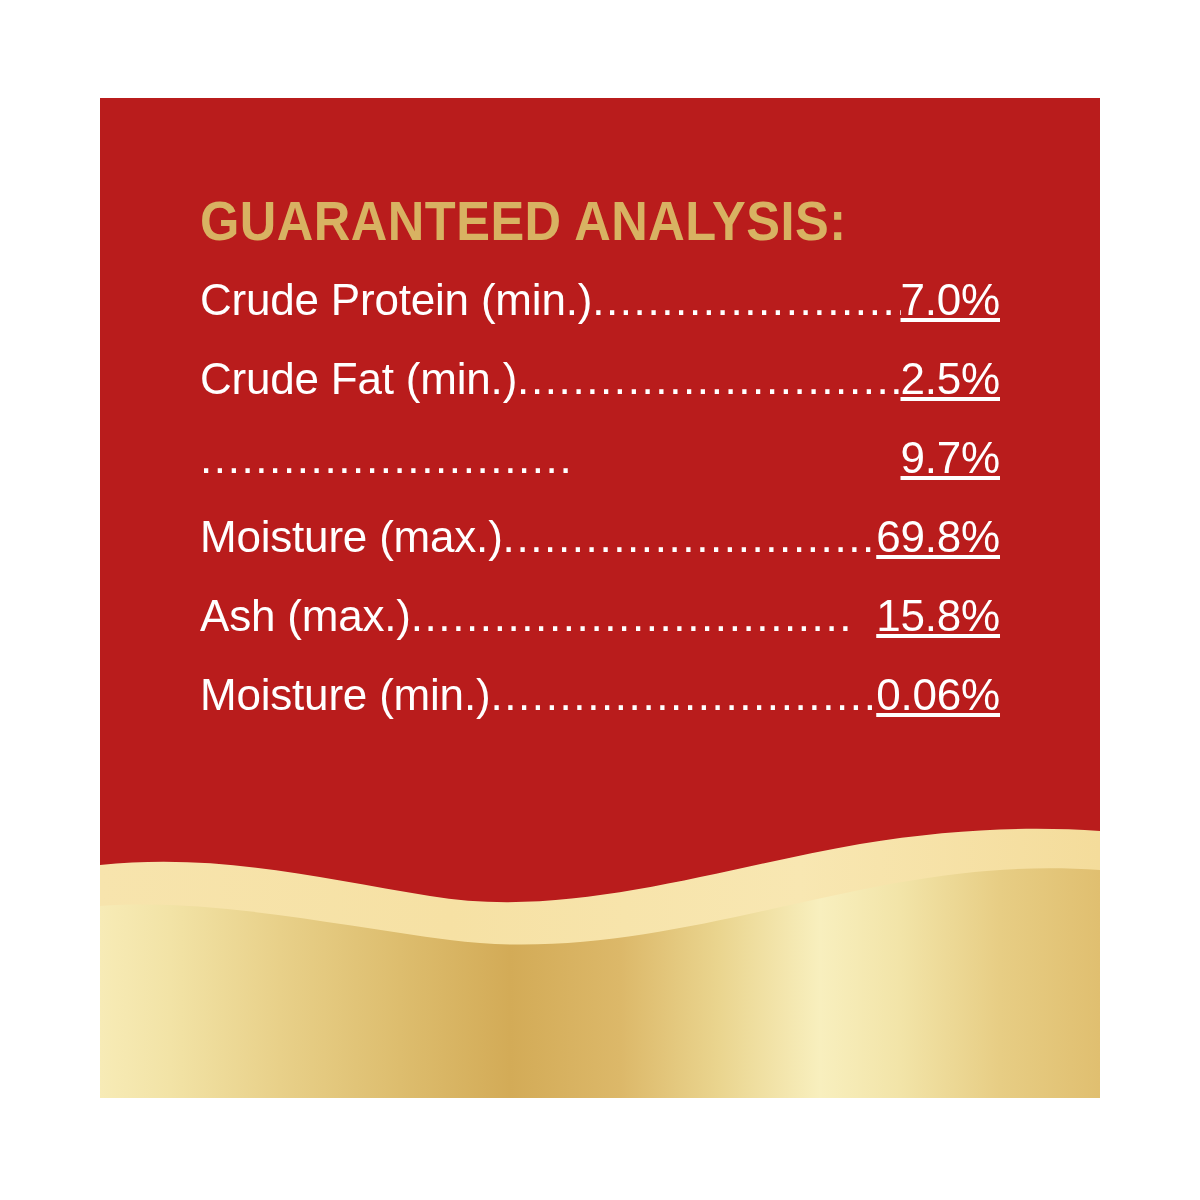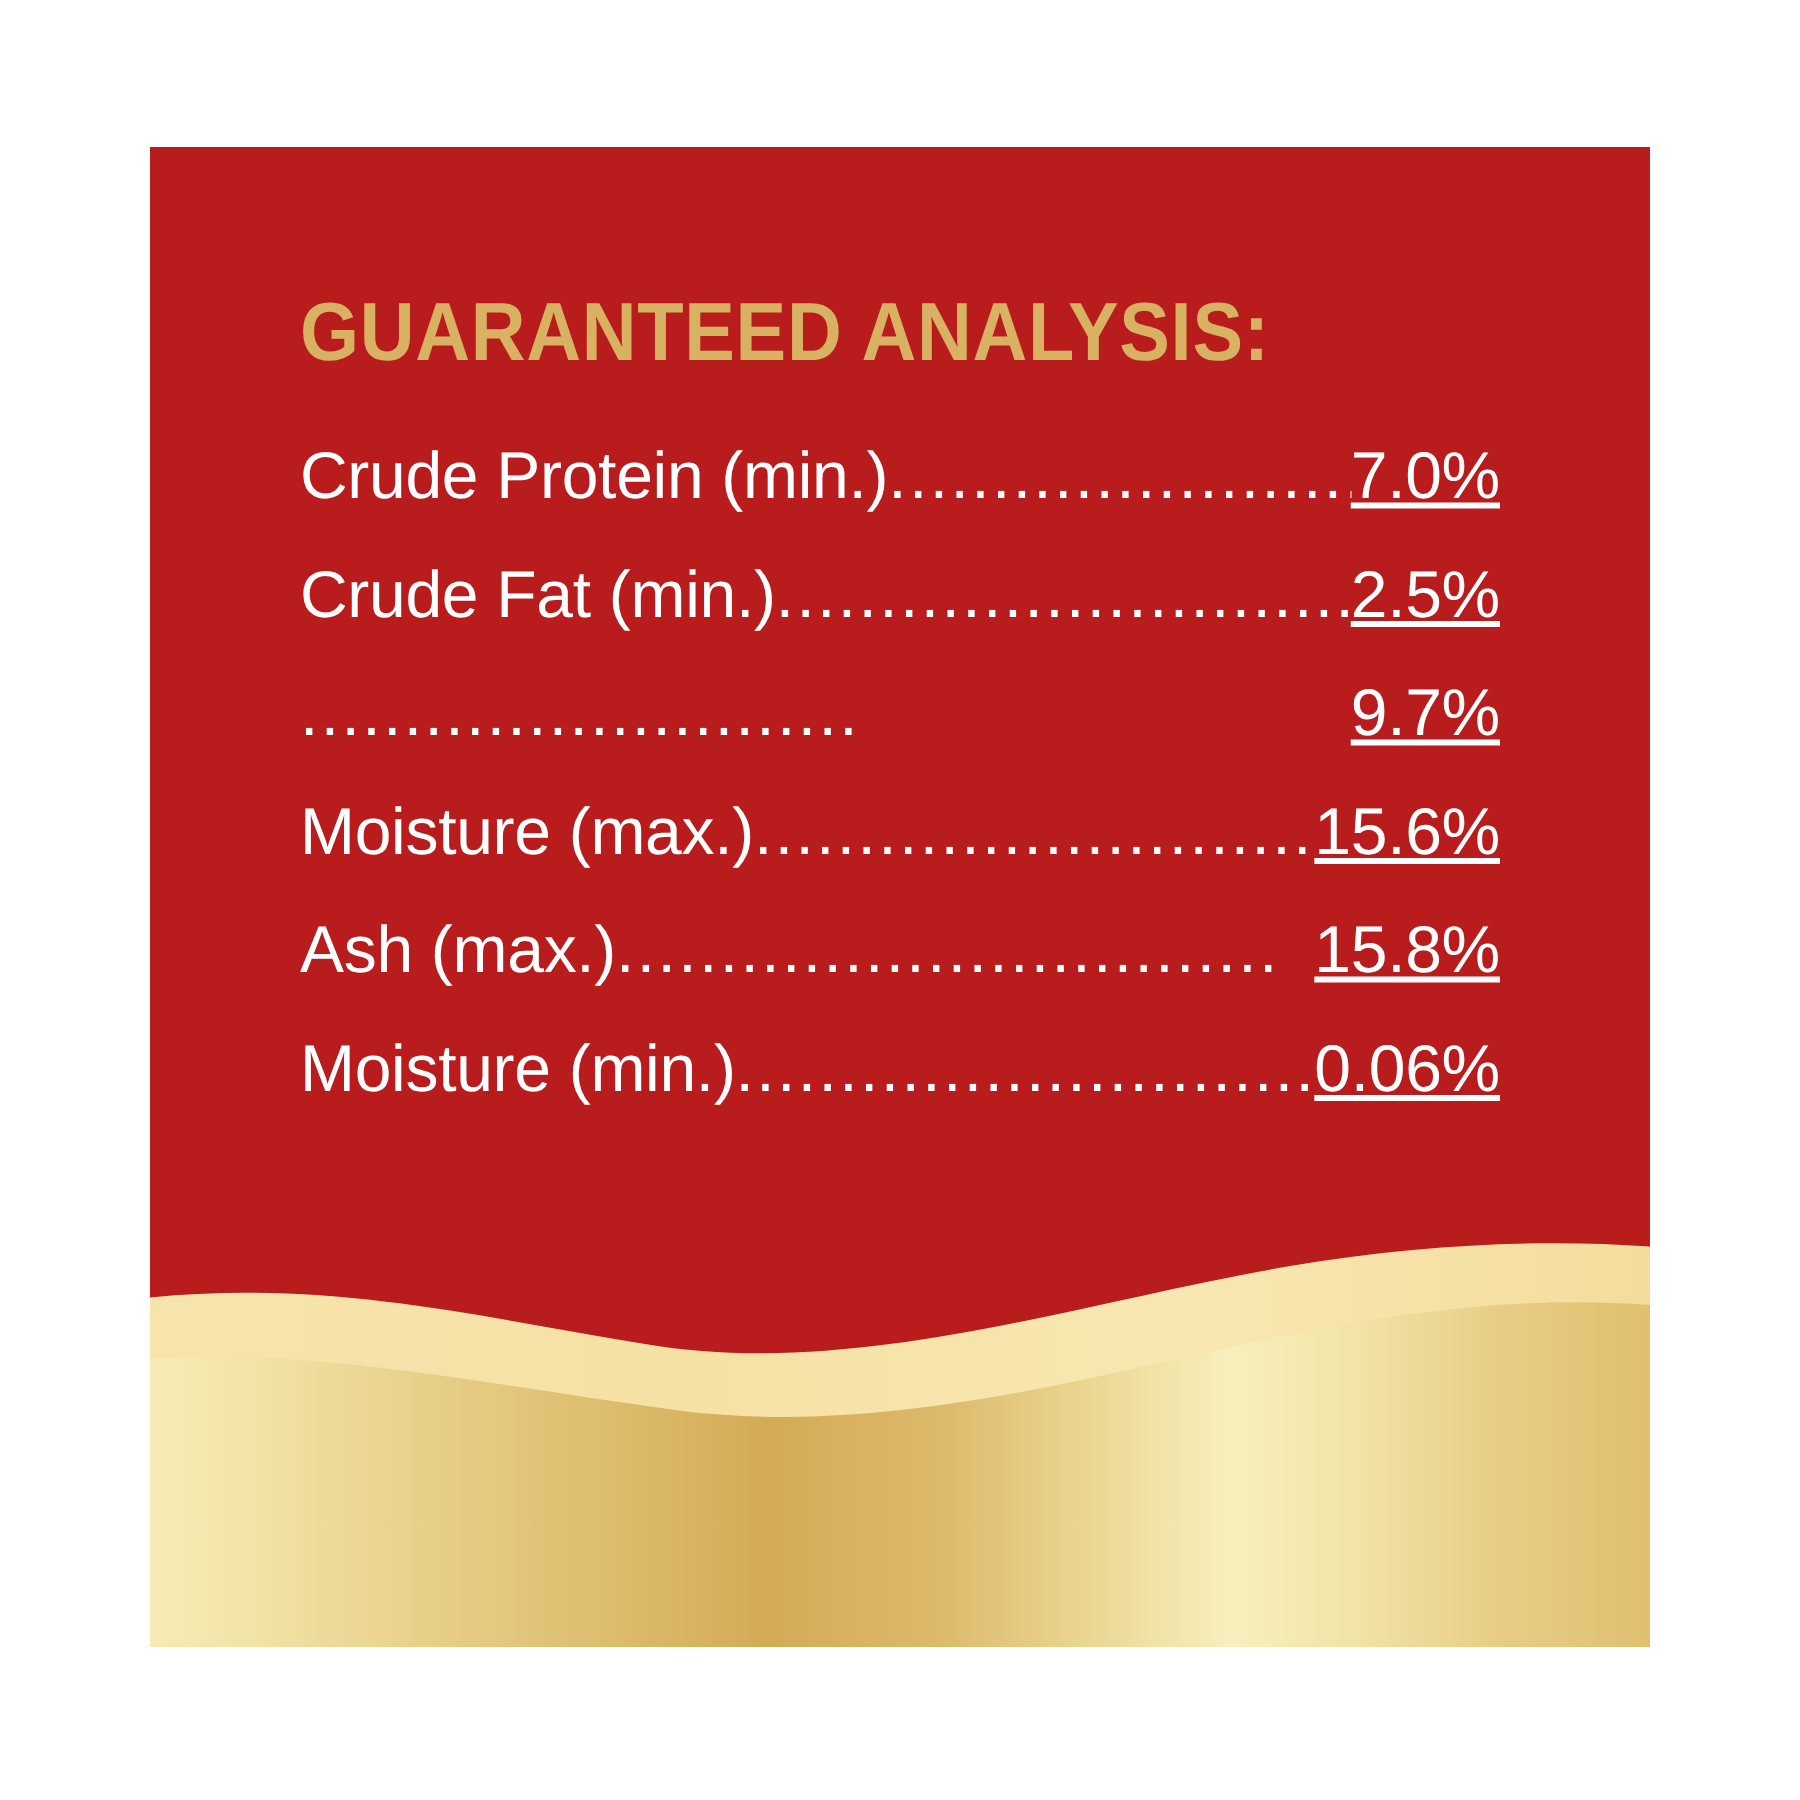--- a/index.html
+++ b/index.html
@@ -54,21 +54,21 @@
     position: absolute;
     left: 100px;
     top: 180px;
     width: 800px;
   }
 
   .row {
     position: relative;
     height: 79px;
     display: flex;
-    align-items: center;
+    align-items: flex-start;
     font-size: 44px;
     font-weight: 400;
     color: #ffffff;
     line-height: 44px;
     white-space: nowrap;
     letter-spacing: -0.2px;
   }
 
   .row-label {
     flex: 0 0 auto;
@@ -125,21 +125,21 @@
       </div>
 
       <div class="row">
         <span class="row-leader">...........................</span>
         <span class="row-value">9.7%</span>
       </div>
 
       <div class="row">
         <span class="row-label">Moisture (max.)</span>
         <span class="row-leader">............................</span>
-        <span class="row-value">15.6%</span>
+        <span class="row-value">69.8%</span>
       </div>
 
       <div class="row">
         <span class="row-label">Ash (max.)</span>
         <span class="row-leader">................................</span>
         <span class="row-value">15.8%</span>
       </div>
 
       <div class="row">
         <span class="row-label">Moisture (min.)</span>

